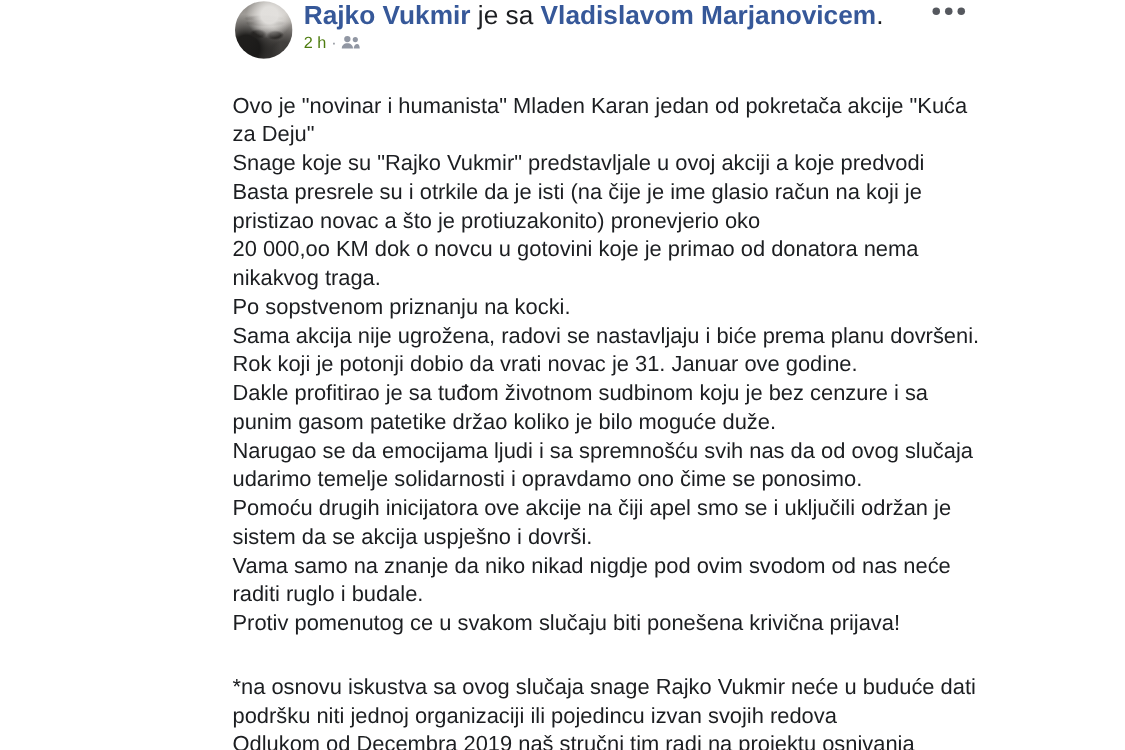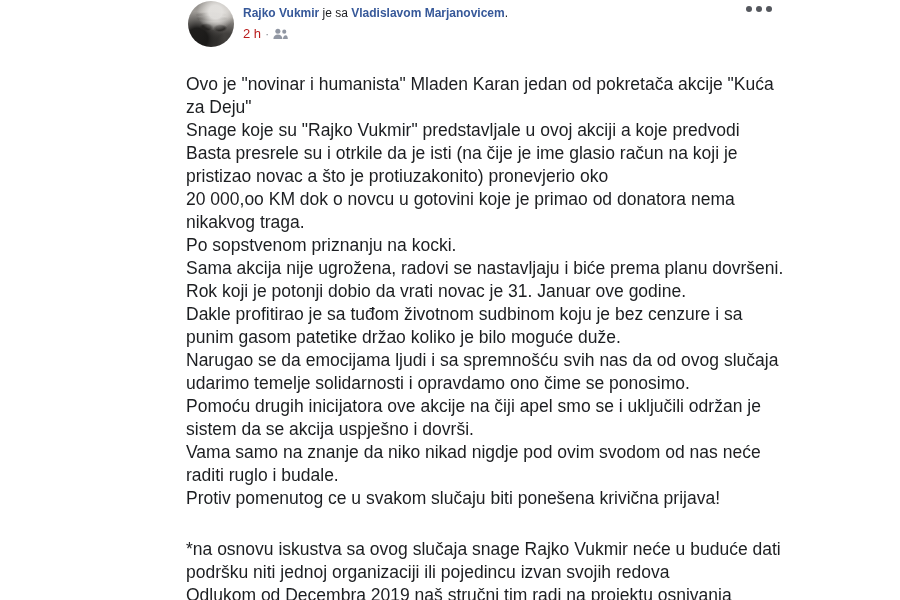--- a/index.html
+++ b/index.html
@@ -19,26 +19,26 @@
       radial-gradient(ellipse 7px 4px at 40% 57%, rgba(35,33,31,.8) 0 60%, rgba(35,33,31,0) 100%),
       radial-gradient(ellipse 7px 4px at 70% 59%, rgba(35,33,31,.75) 0 60%, rgba(35,33,31,0) 100%),
       radial-gradient(ellipse 16px 3px at 52% 38%, rgba(70,66,62,.55) 0 60%, rgba(70,66,62,0) 100%),
       radial-gradient(ellipse 16px 3px at 50% 30%, rgba(70,66,62,.45) 0 60%, rgba(70,66,62,0) 100%),
       radial-gradient(circle at 20% 82%, rgba(22,21,20,.95) 0 20%, rgba(22,21,20,0) 52%),
       radial-gradient(circle at 82% 90%, rgba(55,53,51,.85) 0 16%, rgba(55,53,51,0) 46%),
       linear-gradient(150deg,#7d7a76,#c9c5c0 45%,#8e8a86 72%,#5a5754);
   }
 
   .header{position:absolute;left:243px;top:4px;white-space:nowrap;}
-  .name-row{font-size:12px;line-height:18px;color:#1c1e21;}
+  .name-row{font-size:21px;line-height:18px;color:#1c1e21;}
   .name-link{color:#365899;font-weight:700;text-decoration:none;cursor:pointer;}
   .plain{color:#1c1e21;font-weight:400;}
   .meta-row{margin-top:4px;display:flex;align-items:center;gap:4px;
             font-size:13px;line-height:15px;color:#90949c;}
-  .timestamp{color:#b91c1c;text-decoration:none;cursor:pointer;}
+  .timestamp{color:#4d7c0f;text-decoration:none;cursor:pointer;}
   .sep{color:#90949c;}
   .friends-icon{display:inline-flex;align-items:center;}
   .friends-icon svg{display:block;}
 
   
   .menu{position:absolute;left:738px;top:0;padding:6px 8px;cursor:pointer;border-radius:3px;}
   .dots{display:block;width:6px;height:6px;border-radius:50%;background:#55585e;
         box-shadow:10px 0 0 #55585e, 20px 0 0 #55585e;}
 
   

